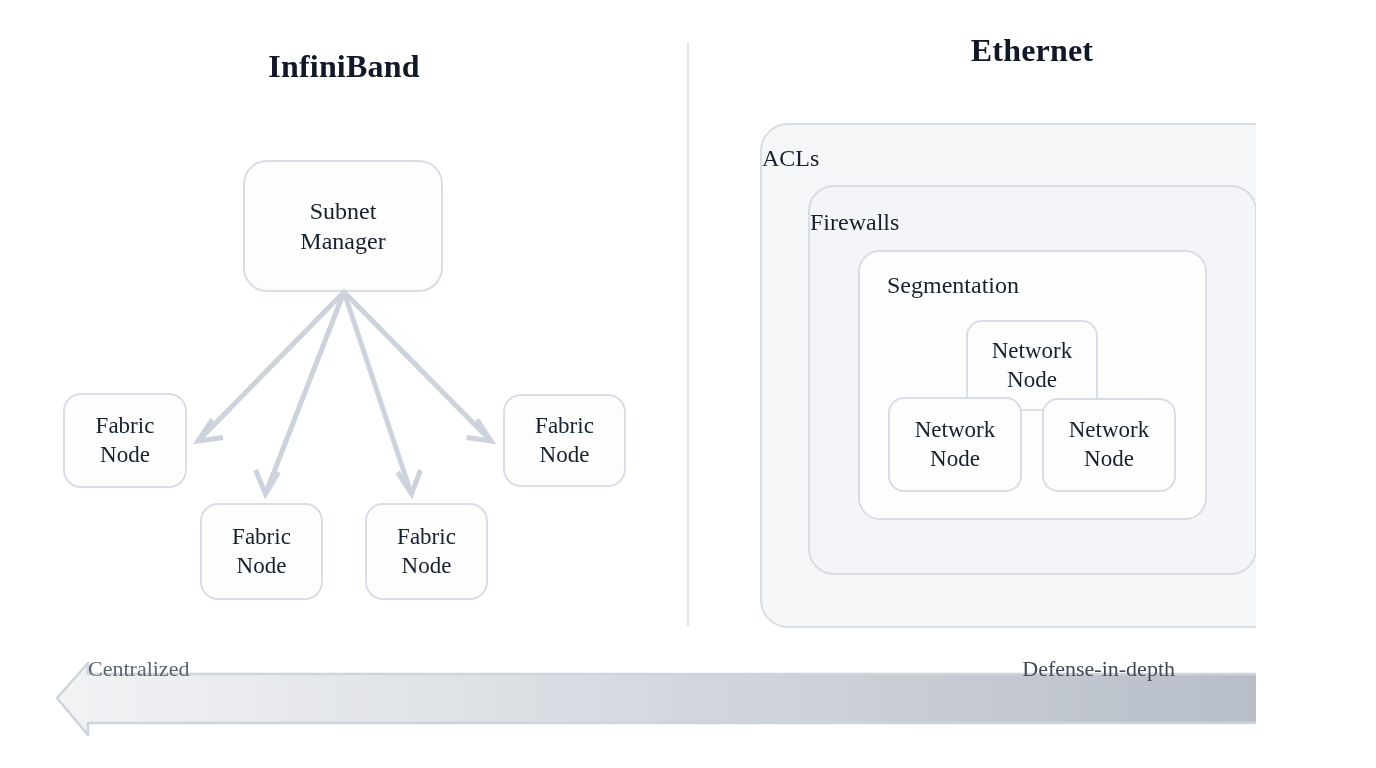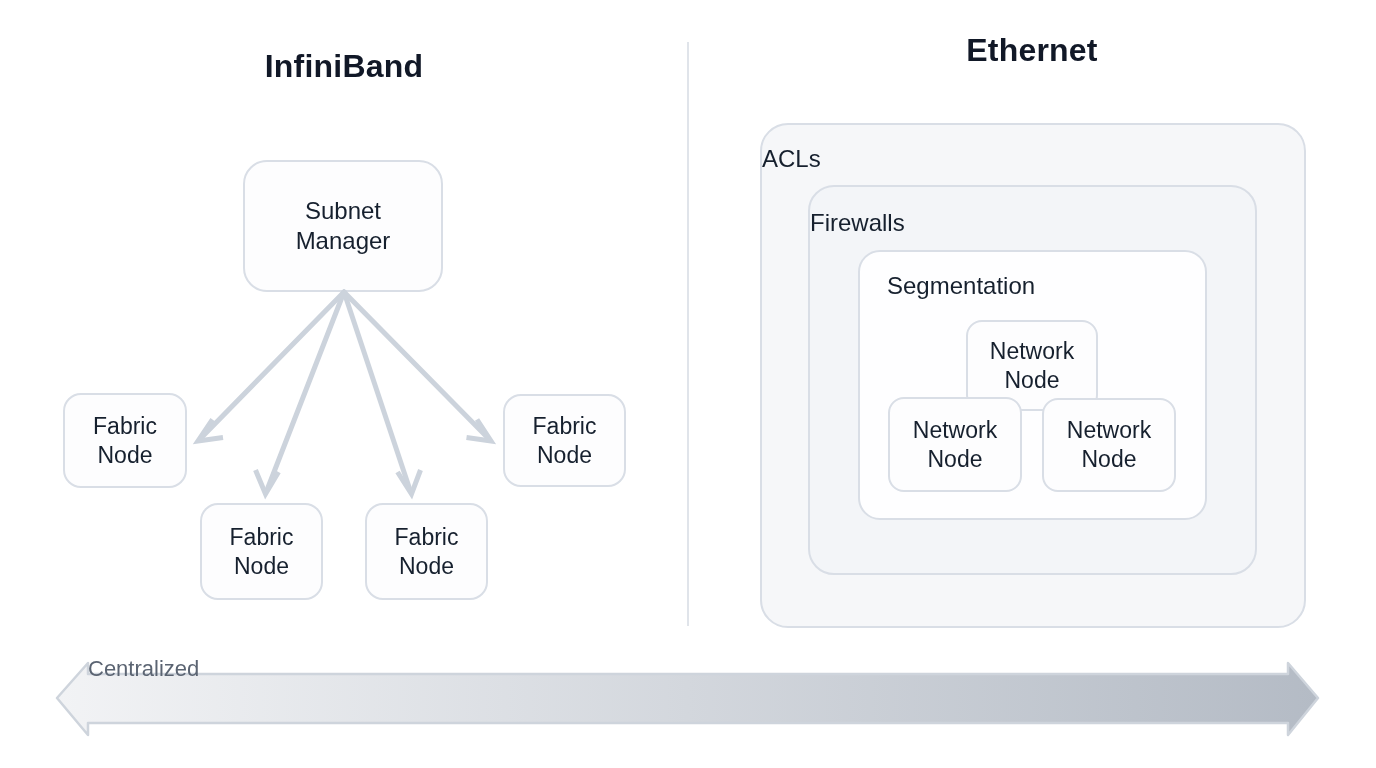--- a/index.html
+++ b/index.html
@@ -17,23 +17,24 @@
     --c-grad-right:#b4bbc5;
     --c-spectrum-border:#ced4dc;
     --c-left-label:#5b6472;
     --c-right-label:#3f4854;
   }
   *{margin:0;padding:0;box-sizing:border-box;}
   html,body{background:#fff;}
   body{font-family:"Liberation Sans", sans-serif;}
   .canvas{
     position:relative;
-    width:1376px;height:768px;
+    width:1256px;height:768px;
     background:var(--c-bg);
     overflow:hidden;
+    font-family:Liberation Serif, serif;
   }
   .panel-title{
     position:absolute;
     width:688px;
     text-align:center;
     font-size:32px;
     font-weight:700;
     letter-spacing:.2px;
     color:var(--c-title);
   }
@@ -163,14 +164,15 @@
       <linearGradient id="spectrum-grad" x1="0" y1="0" x2="1" y2="0">
         <stop class="grad-l" offset="0"></stop>
         <stop class="grad-r" offset="1"></stop>
       </linearGradient>
     </defs>
     <polygon class="spectrum-body" points="57,698 88,663 88,674 1288,674 1288,663 1318,698 1288,735 1288,723 88,723 88,735">
     </polygon>
   </svg>
 
   <div class="spectrum-label left">Centralized</div>
+  <div class="spectrum-label right">Defense-in-depth</div>
 
 </div>
 
 </body></html>

